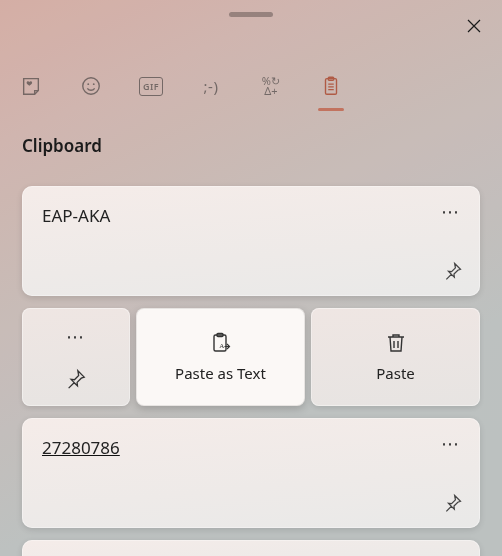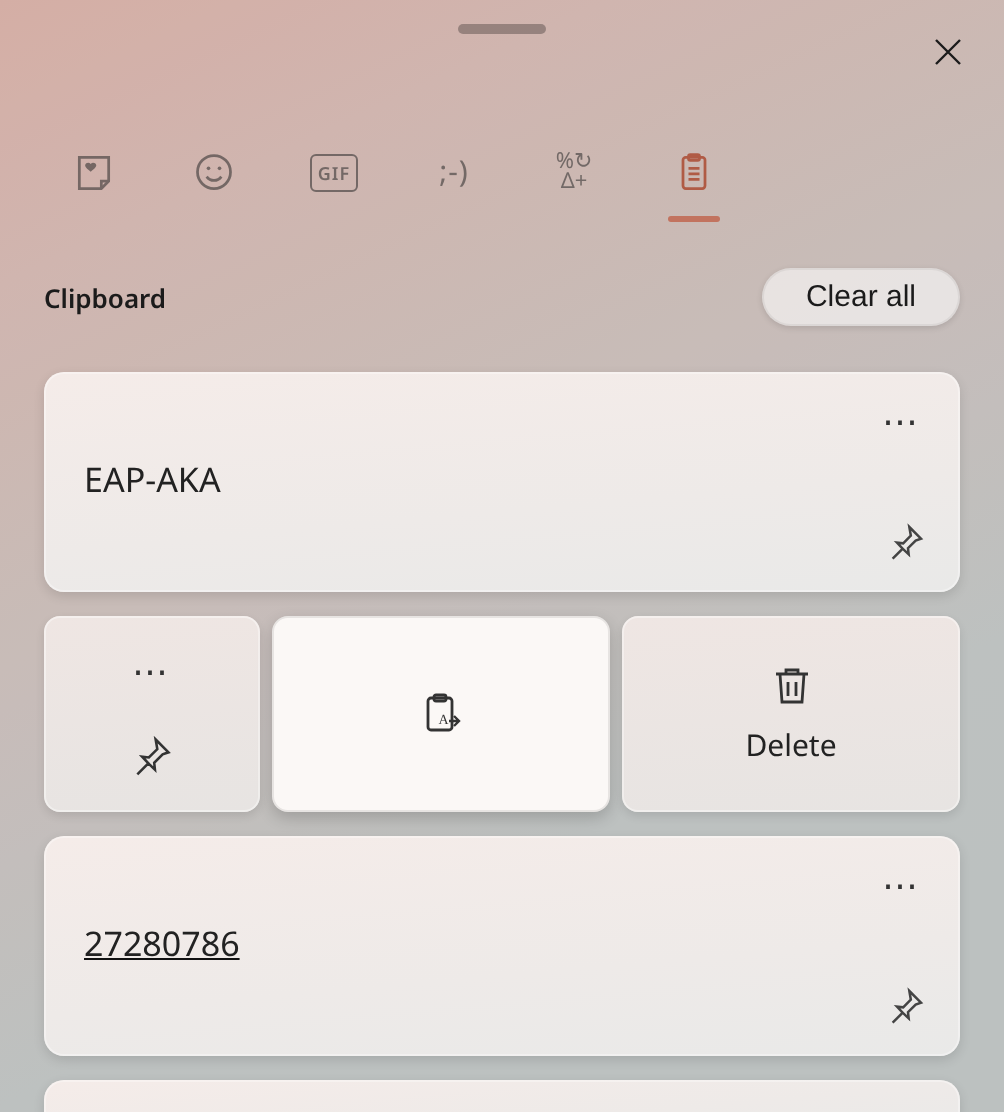--- a/index.html
+++ b/index.html
@@ -34,21 +34,21 @@
     cursor: pointer;
   }
   .close-btn svg { width: 18px; height: 18px; stroke: #1b1b1b; stroke-width: 1.6; }
   
   .tabs {
     position: absolute;
     top: 58px; left: 0; right: 0;
     height: 56px;
     display: flex;
     gap: 22px;
-    padding-left: 28px;
+    padding-left: 12px;
     align-items: center;
     z-index: 10;
   }
   .tab {
     width: 38px; height: 54px;
     display: flex; align-items: center; justify-content: center;
     opacity: 0.55;
     cursor: pointer;
     color: #2a2a2a;
     position: relative;
@@ -73,42 +73,42 @@
   }
   .tab-kaomoji { font-size: 15px; font-weight: 400; letter-spacing: 0.5px; }
   .tab-symbols { font-size: 11px; line-height: 10px; text-align: center; font-weight: 400; }
   
   .header-row {
     position: absolute;
     top: 134px; left: 22px; right: 22px;
     display: flex; align-items: center; justify-content: space-between;
     z-index: 10;
   }
-  .header-title { font-size: 13px; font-weight: 600; color: #1b1b1b; }
+  .header-title { font-size: 17px; font-weight: 600; color: #1b1b1b; }
   .clear-btn {
     background: rgba(255,255,255,0.58);
     border: none;
     border-radius: 18px;
     padding: 6px 22px;
     font-size: 15px;
     color: #1b1b1b;
     cursor: pointer;
     box-shadow: 0 1px 3px rgba(0,0,0,0.12), inset 0 0 0 1px rgba(0,0,0,0.05);
   }
   
   .card, .card-stub {
     position: absolute;
     left: 22px; right: 22px;
     background: linear-gradient(175deg, #f5ece9 0%, #eeeae8 60%, #e9e9e8 100%);
     border-radius: 10px;
     box-shadow: 0 2px 6px rgba(0,0,0,0.12), inset 0 0 0 1px rgba(255,255,255,0.35);
     z-index: 10;
   }
   .card { height: 110px; padding: 18px 20px; }
-  .card-content { font-size: 17px; color: #222; margin-top: 24px; }
+  .card-content { font-size: 17px; color: #222; }
   .card-more {
     position: absolute; top: 12px; right: 14px;
     width: 30px; height: 26px;
     display: flex; align-items: center; justify-content: center;
     font-size: 18px; letter-spacing: 2px;
     color: #333; cursor: pointer;
   }
   .card-pin {
     position: absolute; bottom: 10px; right: 12px;
     width: 30px; height: 30px;
@@ -199,21 +199,20 @@
     <svg viewBox="0 0 24 24">
       <rect x="6" y="4" width="12" height="17" rx="1.5"></rect>
         <rect x="9" y="2.5" width="6" height="3.2" rx="1"></rect>
       <path d="M9 10h6M9 13h6M9 16h6"></path>
     </svg>
   </div>
 </div>
 
 <div class="header-row">
   <div class="header-title">Clipboard</div>
-  <button class="clear-btn">Clear all</button>
 </div>
 
 <div class="card" style="top:186px;">
   <div class="card-content">EAP-AKA</div>
   <div class="card-more">⋯</div>
   <div class="card-pin">
     <svg viewBox="0 0 24 24" fill="none" stroke="#444" stroke-width="1.5">
       <path d="M14 3l7 7-3.2 1.1-4.6 4.6.4 3.7L10 16l-6 6 6-6-3.4-3.6 3.7.4 4.6-4.6L14 3z" transform="rotate(0 12 12)"></path>
     </svg>
   </div>
@@ -228,26 +227,27 @@
         </svg>
     </div>
   </div>
   <div class="action-cell selected">
     <svg viewBox="0 0 24 24">
       <rect x="5" y="4" width="12" height="16" rx="1.5"></rect>
         <rect x="8" y="2.5" width="6" height="3" rx="1"></rect>
       <path d="M15.5 15.5h5M18 13l2.5 2.5L18 18" stroke-width="1.2"></path>
       <text x="10.3" y="17" font-size="7" fill="#333" stroke="none" font-family="Segoe UI">A</text>
     </svg>
+    <span>Paste as Text</span>
   </div>
   <div class="action-cell">
     <svg viewBox="0 0 24 24">
       <path d="M4 6h16M9 6V4h6v2M6 6l1 14h10l1-14M10 10v7M14 10v7"></path>
     </svg>
-    <span>Delete</span>
+    <span>Paste</span>
   </div>
 </div>
 
 <div class="card" style="top:418px;text-decoration:underline;">
   <div class="card-content">27280786</div>
   <div class="card-more">⋯</div>
   <div class="card-pin">
     <svg viewBox="0 0 24 24" fill="none" stroke="#444" stroke-width="1.5">
       <path d="M14 3l7 7-3.2 1.1-4.6 4.6.4 3.7L10 16l-6 6 6-6-3.4-3.6 3.7.4 4.6-4.6L14 3z"></path>
     </svg>

